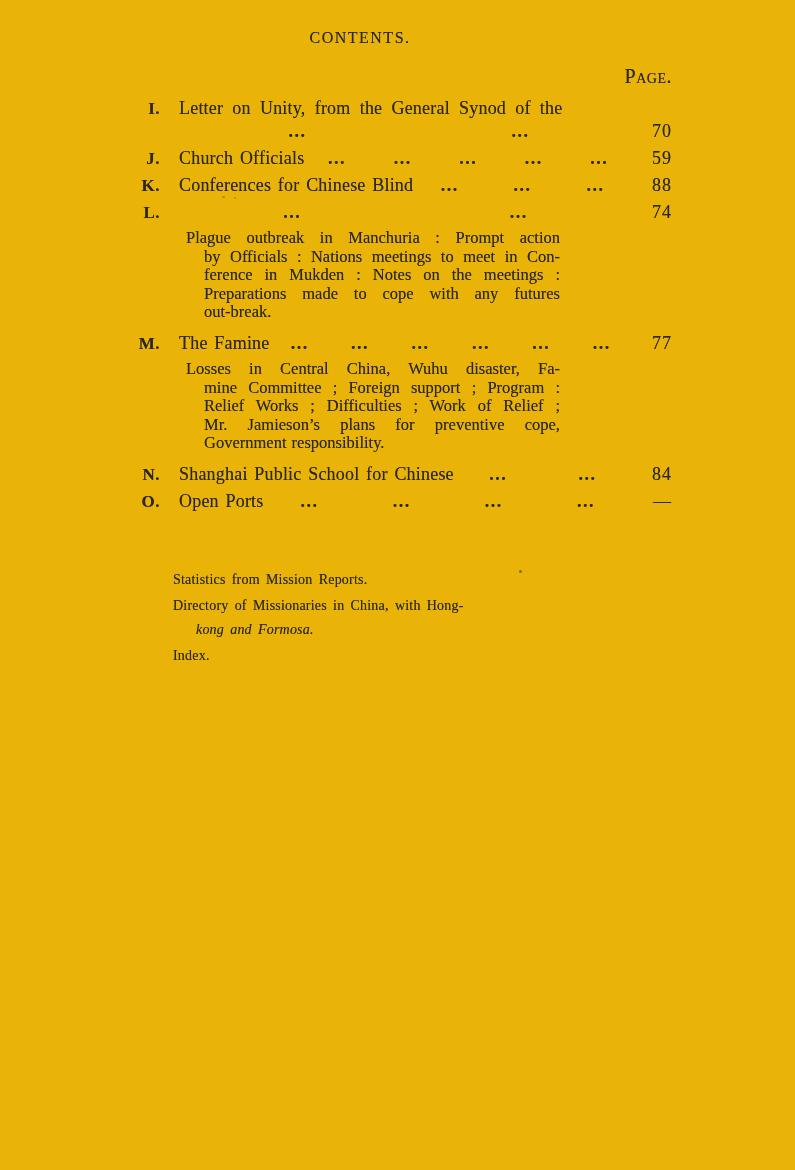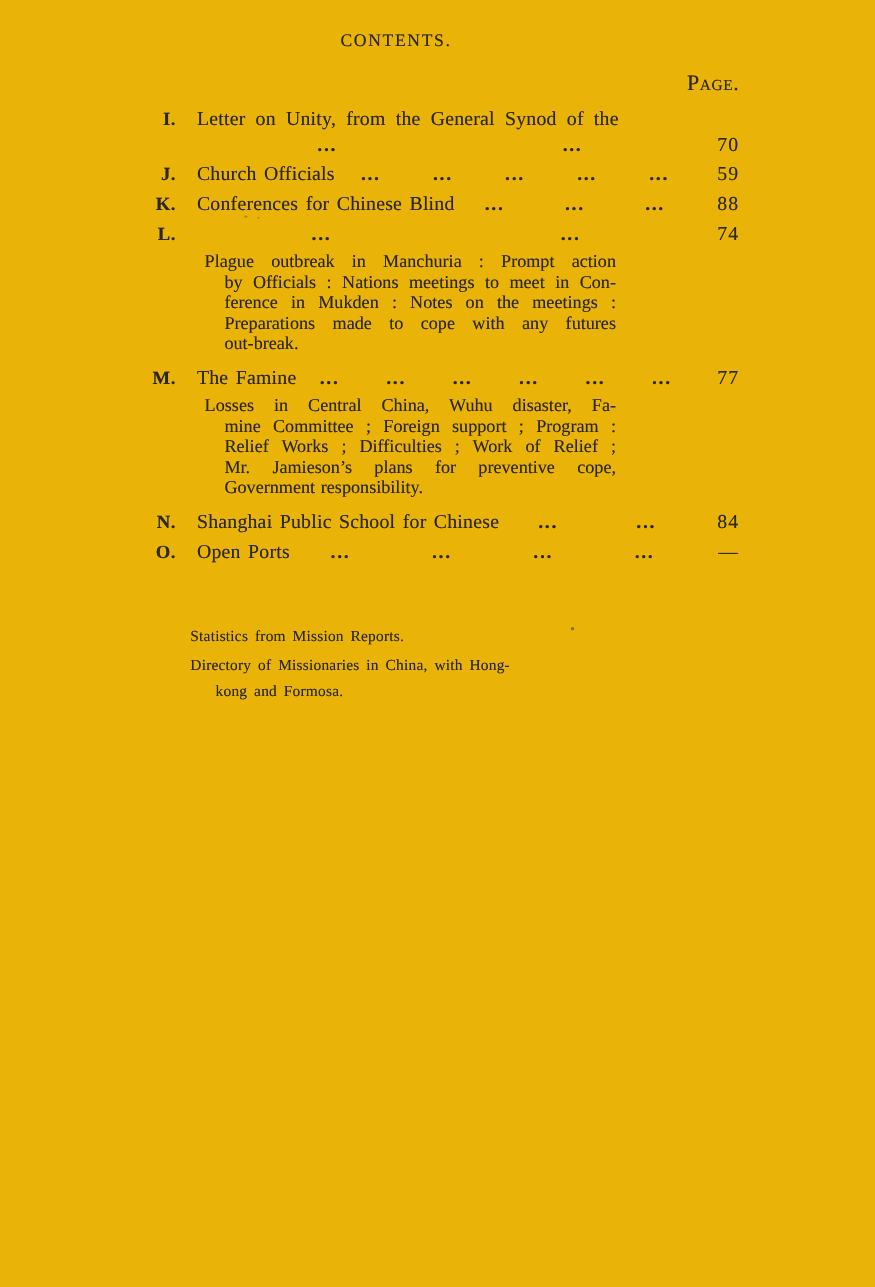--- a/index.html
+++ b/index.html
@@ -34,21 +34,21 @@
   .dots{font-weight:bold;letter-spacing:1.5px;}
   .toc-page{flex:none;min-width:40px;text-align:right;letter-spacing:1px;}
 
   .note{margin:3px 0 11px 77px;width:356px;font-size:16.5px;line-height:18.6px;}
   .note-line{text-align:justify;text-align-last:justify;word-spacing:1px;}
   .note-line.hang{margin-left:-18px;width:374px;}
   .note-line.last{text-align-last:left;}
 
   .footer{position:absolute;left:125px;top:568px;width:560px;font-size:14px;line-height:23px;margin-left:48px;}
   .footer-line{word-spacing:2.5px;letter-spacing:0.2px;margin-bottom:2.5px;}
-  .footer-line.indent{margin-left:23px;margin-top:-1px;}
+  .footer-line.indent{margin-left:23px;margin-top:-1px;font-style:italic;}
 
   .speck{position:absolute;background:#4a453f;border-radius:50%;}
   .speck.s1{left:519px;top:570px;width:3px;height:3px;opacity:0.65;}
   .speck.s2{left:222px;top:196px;width:3px;height:2px;opacity:0.4;}
   .speck.s3{left:234px;top:197px;width:2px;height:2px;opacity:0.35;}
 </style>
 </head>
 <body>
 
 <div class="scan-page">
@@ -172,19 +172,20 @@
         <span class="toc-page">—</span>
       </div>
     </div>
 
   </div>
 
   <div class="footer">
     <div class="footer-line">Statistics from Mission Reports.</div>
     <div class="footer-line">Directory of Missionaries in China, with Hong-</div>
     <div class="footer-line indent">kong and Formosa.</div>
+    <div class="footer-line">Index.</div>
   </div>
 
   <div class="speck s1"></div>
   <div class="speck s2"></div>
   <div class="speck s3"></div>
 
 </div>
 
 </body></html>

